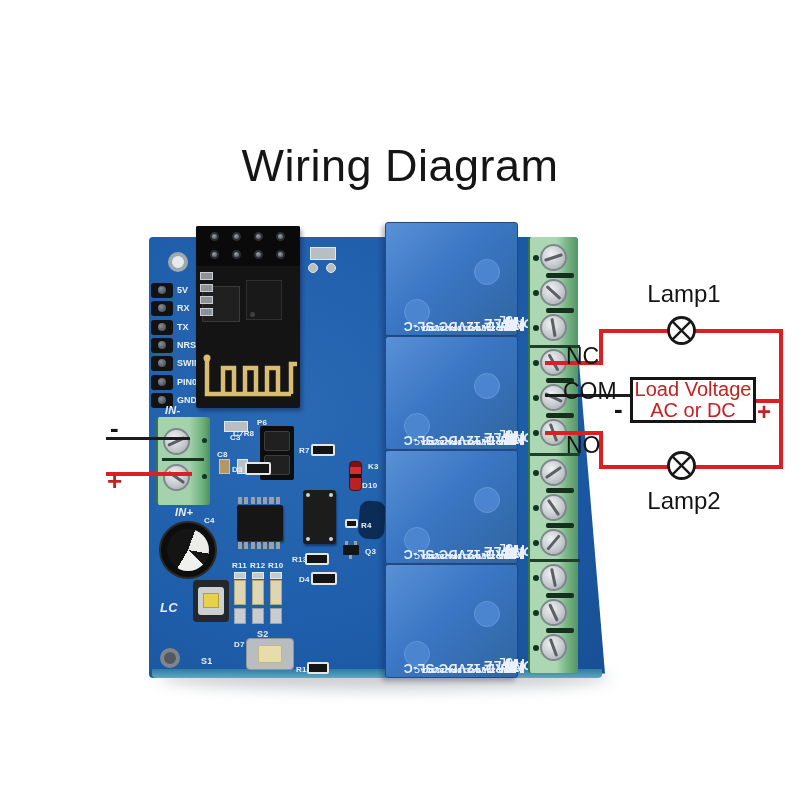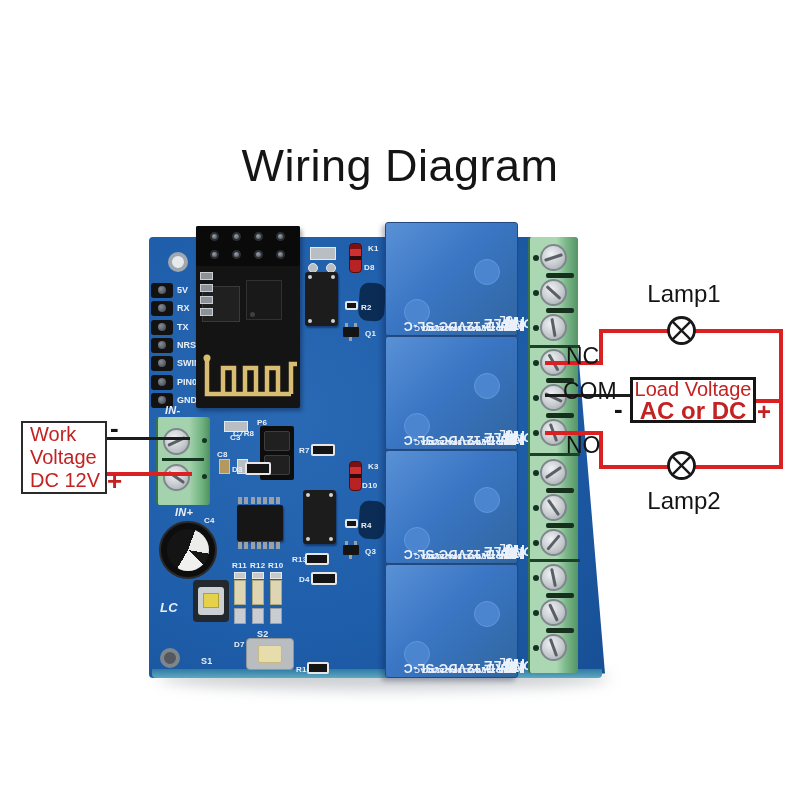--- a/index.html
+++ b/index.html
@@ -182,40 +182,20 @@
     <svg style="left:2px;top:122px" width="100" height="58" viewBox="0 0 100 58">
       <circle cx="9" cy="10" r="3.5" fill="#d9bd72"></circle>
       <path d="M9 10 V46 H93 M25 46 V20 H36 V46 M47 46 V20 H58 V46 M69 46 V20 H80 V46 M93 46 V16 H99" stroke="#d9bd72" stroke-width="4.5" fill="none"></path>
     </svg>
   </div>
 
   <div class="smd-silver" style="left:310px;top:247px;width:26px;height:13px"></div>
   <div class="smd-silver" style="left:308px;top:263px;width:10px;height:10px;border-radius:50%"></div>
   <div class="smd-silver" style="left:326px;top:263px;width:10px;height:10px;border-radius:50%"></div>
 
-  <div style="left:305px;top:243px;width:82px;height:100px">
-    <span class="silk" style="left:63px;top:2px">K1</span>
-    <div class="diode" style="left:44px;top:0"></div>
-    <span class="silk" style="left:59px;top:21px">D8</span>
-    <div class="opto" style="left:0;top:29px">
-      <b style="left:3px;top:3px"></b>
-        <b style="right:3px;top:3px"></b>
-        <b style="left:3px;bottom:3px"></b>
-        <b style="right:3px;bottom:3px"></b>
-      </div>
-    <div class="slot" style="left:54px;top:40px"></div>
-    <div class="res" style="left:40px;top:58px;width:13px;height:9px"></div>
-    <span class="silk" style="left:56px;top:61px">R2</span>
-    <div class="sot" style="left:38px;top:84px">
-        <b style="left:2px;top:-4px"></b>
-        <b style="left:11px;top:-4px"></b>
-        <b style="left:6px;bottom:-4px"></b>
-      </div>
-    <span class="silk" style="left:60px;top:87px">Q1</span>
-  </div>
 
 
   <div style="left:303px;top:461px;width:82px;height:100px">
     <span class="silk" style="left:65px;top:2px">K3</span>
     <div class="diode" style="left:46px;top:0"></div>
     <span class="silk" style="left:59px;top:21px">D10</span>
     <div class="opto" style="left:0;top:29px">
       <b style="left:3px;top:3px"></b>
         <b style="right:3px;top:3px"></b>
         <b style="left:3px;bottom:3px"></b>
@@ -458,25 +438,20 @@
     <div class="screw" style="left:10px;top:362px">
         <i style="transform:rotate(65deg)"></i>
       </div>
     <div class="screw" style="left:10px;top:397px">
         <i style="transform:rotate(70deg)"></i>
       </div>
   </div>
 
   <div class="wire black" style="left:106px;top:437px;width:84px;height:3px"></div>
   <div class="wire" style="left:106px;top:472px;width:86px;height:3.5px"></div>
-  <div class="annbox" style="left:21px;top:421px;width:86px;height:73px;border:2px solid #2a2a2a;padding-left:7px">
-    <span class="redtxt" style="position:static;font-size:20px;font-weight:500;line-height:23px">Work</span>
-    <span class="redtxt" style="position:static;font-size:20px;font-weight:500;line-height:23px">Voltage</span>
-    <span class="redtxt" style="position:static;font-size:20px;font-weight:500;line-height:23px">DC 12V</span>
-  </div>
   <span class="ann" style="left:110px;top:413px;font-size:26px;font-weight:600">-</span>
   <span class="redtxt" style="left:107px;top:466px;font-size:26px;font-weight:600">+</span>
 
   <div class="wire" style="left:545px;top:361px;width:58px;height:3.5px"></div>
   <div class="wire" style="left:599px;top:329px;width:3.5px;height:35px"></div>
   <div class="wire" style="left:599px;top:329px;width:184px;height:3.5px"></div>
   <div class="wire" style="left:779px;top:329px;width:3.5px;height:140px"></div>
   <div class="wire" style="left:755px;top:399px;width:28px;height:3.5px"></div>
   <div class="wire" style="left:599px;top:465px;width:184px;height:3.5px"></div>
   <div class="wire" style="left:599px;top:431px;width:3.5px;height:38px"></div>
@@ -496,18 +471,18 @@
 
   <span class="lamp-label" style="left:639px;top:280px">Lamp1</span>
   <span class="lamp-label" style="left:639px;top:487px">Lamp2</span>
 
   <span class="ann" style="left:566px;top:343px;font-size:23px">NC</span>
   <span class="ann" style="left:563px;top:378px;font-size:23px">COM</span>
   <span class="ann" style="left:566px;top:432px;font-size:23px">NO</span>
 
   <div class="annbox" style="left:630px;top:377px;width:126px;height:46px;border:3px solid #151515;text-align:center">
     <span class="redtxt" style="position:static;font-size:20px;font-weight:500;line-height:21px">Load Voltage</span>
-    <span class="redtxt" style="position:static;font-size:24px;font-weight:700;line-height:21px">AC or DC</span>
+    <span class="redtxt" style="position:static;font-size:20px;font-weight:400;line-height:21px">AC or DC</span>
   </div>
   <span class="ann" style="left:614px;top:394px;font-size:26px;font-weight:600">-</span>
   <span class="redtxt" style="left:757px;top:398px;font-size:24px;font-weight:600">+</span>
 
 </div>
 
 </body></html>

